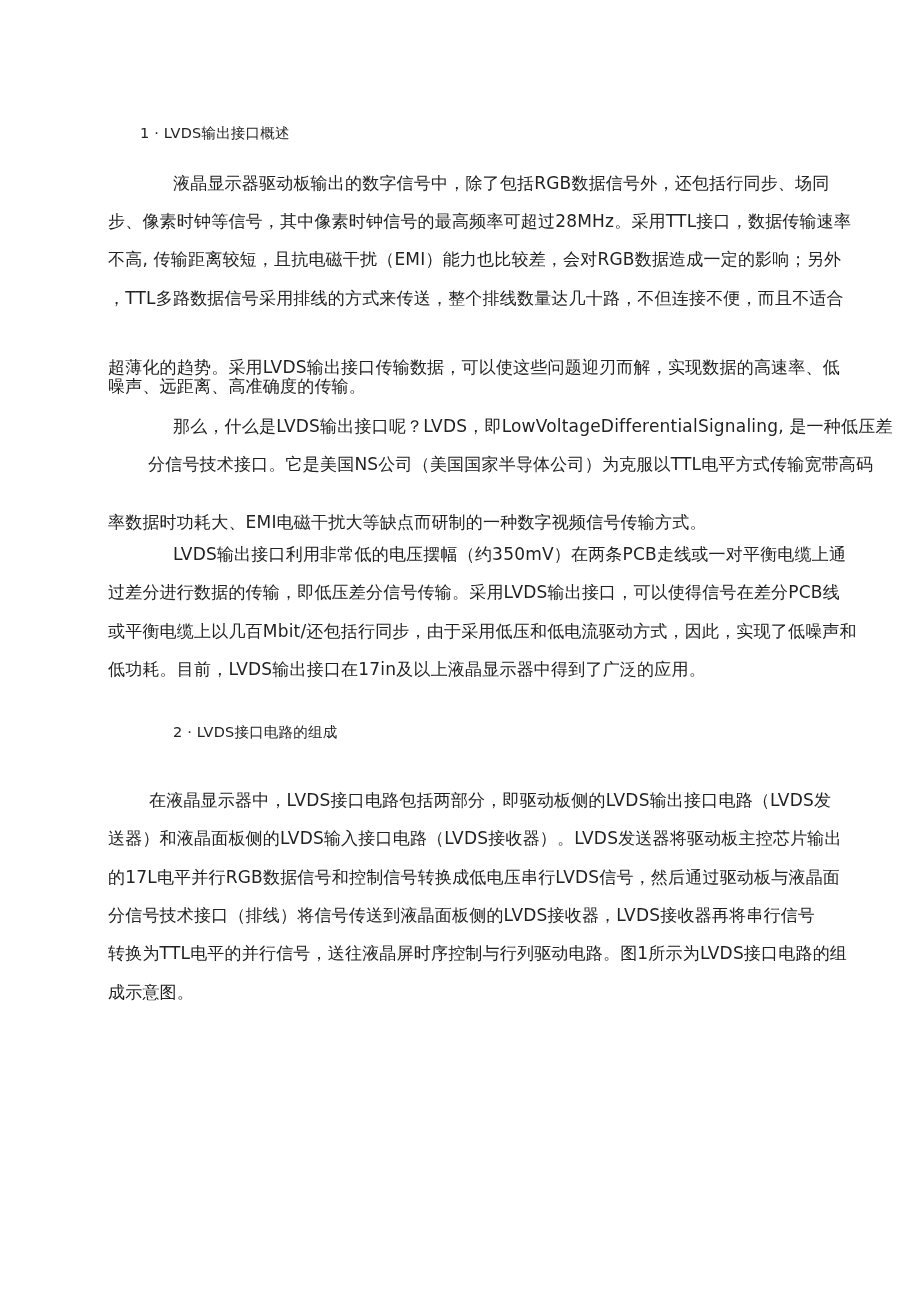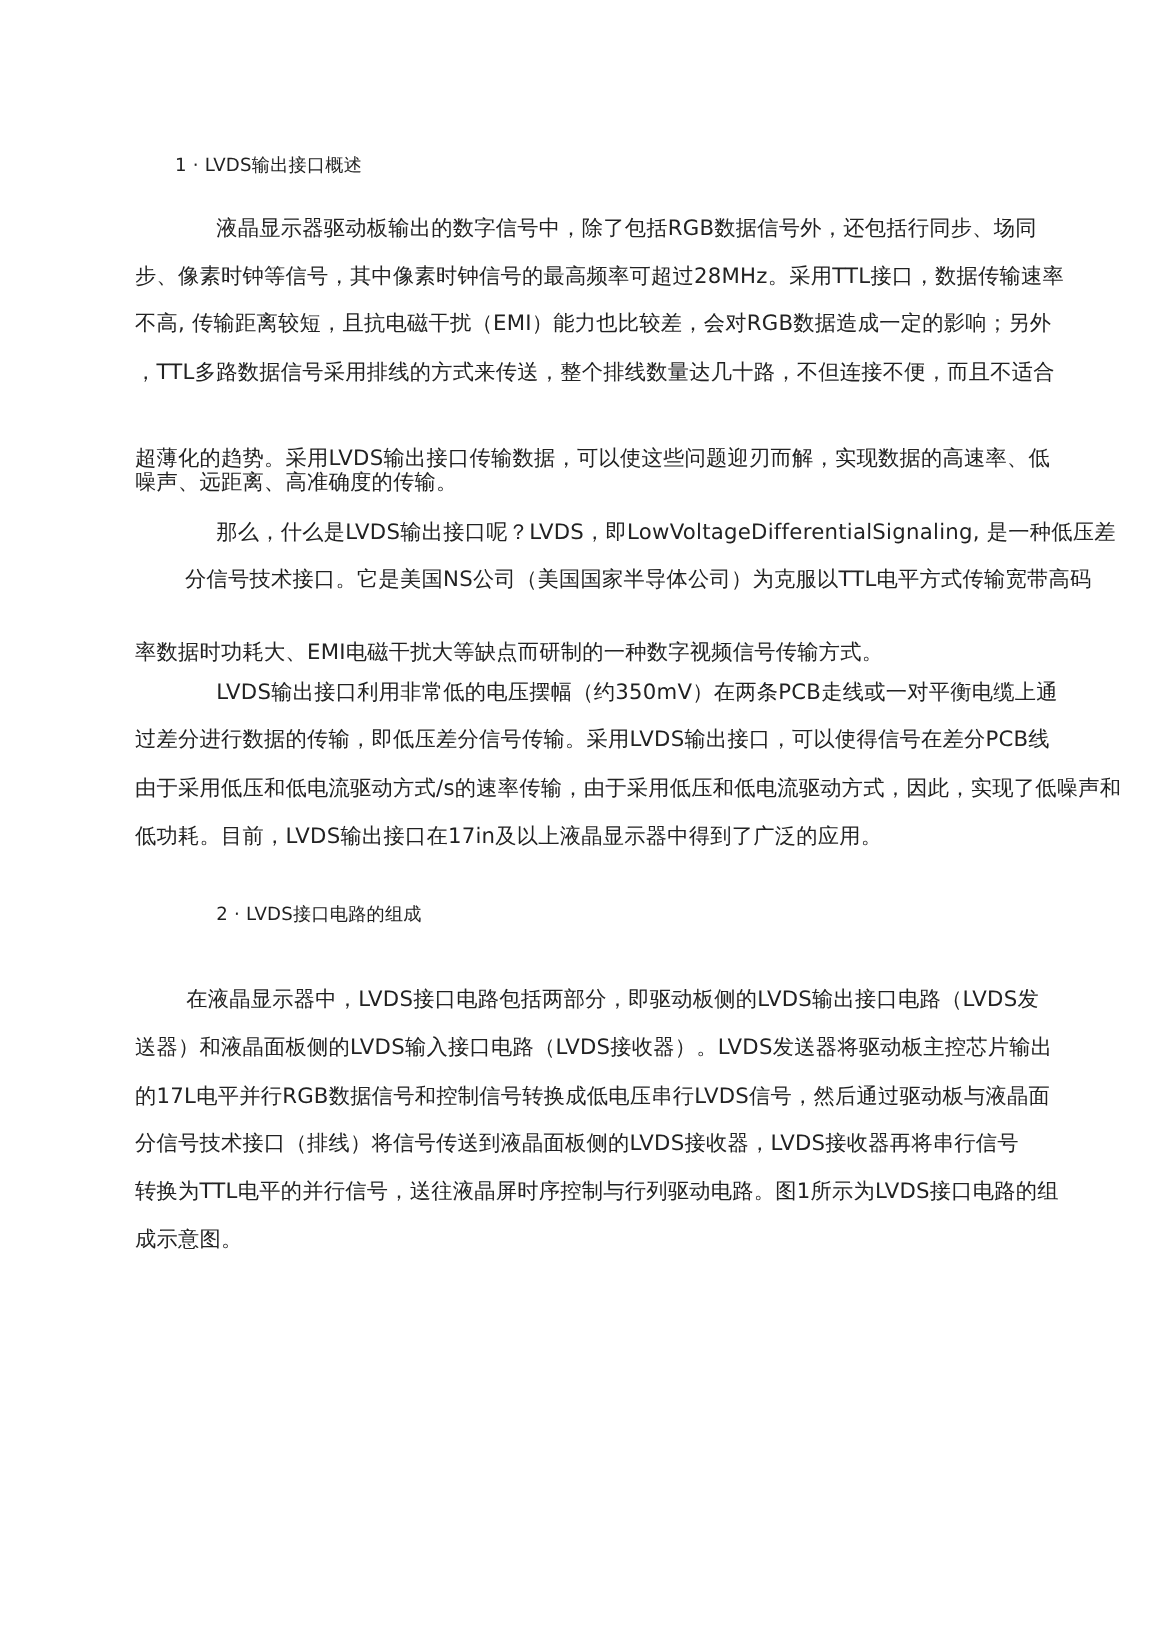--- a/index.html
+++ b/index.html
@@ -28,21 +28,21 @@
 
   <div>
     <div class="line justify" style="top:416px; left:173px; width:637px;">那么，什么是LVDS输出接口呢？LVDS，即LowVoltageDifferentialSignaling, 是一种低压差</div>
     <div class="line justify" style="top:454px;margin-left:40px;">分信号技术接口。它是美国NS公司（美国国家半导体公司）为克服以TTL电平方式传输宽带高码</div>
     <div class="line" style="top:492px;margin-top:20px;">率数据时功耗大、EMI电磁干扰大等缺点而研制的一种数字视频信号传输方式。</div>
   </div>
 
   <div>
     <div class="line justify" style="top:544px; left:173px; width:637px;">LVDS输出接口利用非常低的电压摆幅（约350mV）在两条PCB走线或一对平衡电缆上通</div>
     <div class="line justify" style="top:582px;">过差分进行数据的传输，即低压差分信号传输。采用LVDS输出接口，可以使得信号在差分PCB线</div>
-    <div class="line justify" style="top:621px;">由于采用低压和低电流驱动方式/s的速率传输，由于采用低压和低电流驱动方式，因此，实现了低噪声和</div>
+    <div class="line justify" style="top:621px;">或平衡电缆上以几百Mbit/还包括行同步，由于采用低压和低电流驱动方式，因此，实现了低噪声和</div>
     <div class="line" style="top:659px;">低功耗。目前，LVDS输出接口在17in及以上液晶显示器中得到了广泛的应用。</div>
   </div>
 
   <div class="line heading" style="top:722px; left:173px;">2 · LVDS接口电路的组成</div>
 
   <div>
     <div class="line justify" style="top:790px; left:149px; width:661px;">在液晶显示器中，LVDS接口电路包括两部分，即驱动板侧的LVDS输出接口电路（LVDS发</div>
     <div class="line justify" style="top:828px;">送器）和液晶面板侧的LVDS输入接口电路（LVDS接收器）。LVDS发送器将驱动板主控芯片输出</div>
     <div class="line justify" style="top:867px;">的17L电平并行RGB数据信号和控制信号转换成低电压串行LVDS信号，然后通过驱动板与液晶面</div>
     <div class="line justify" style="top:905px;">分信号技术接口（排线）将信号传送到液晶面板侧的LVDS接收器，LVDS接收器再将串行信号</div>

